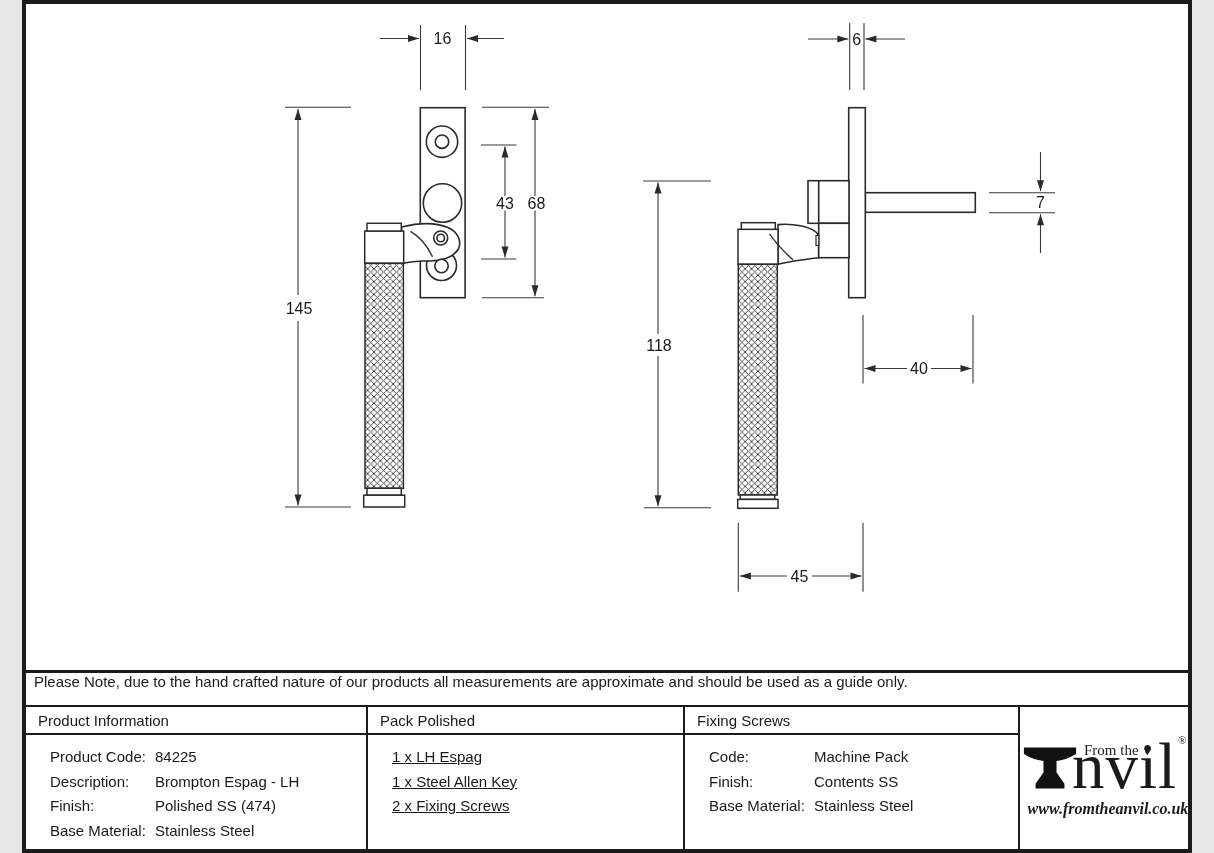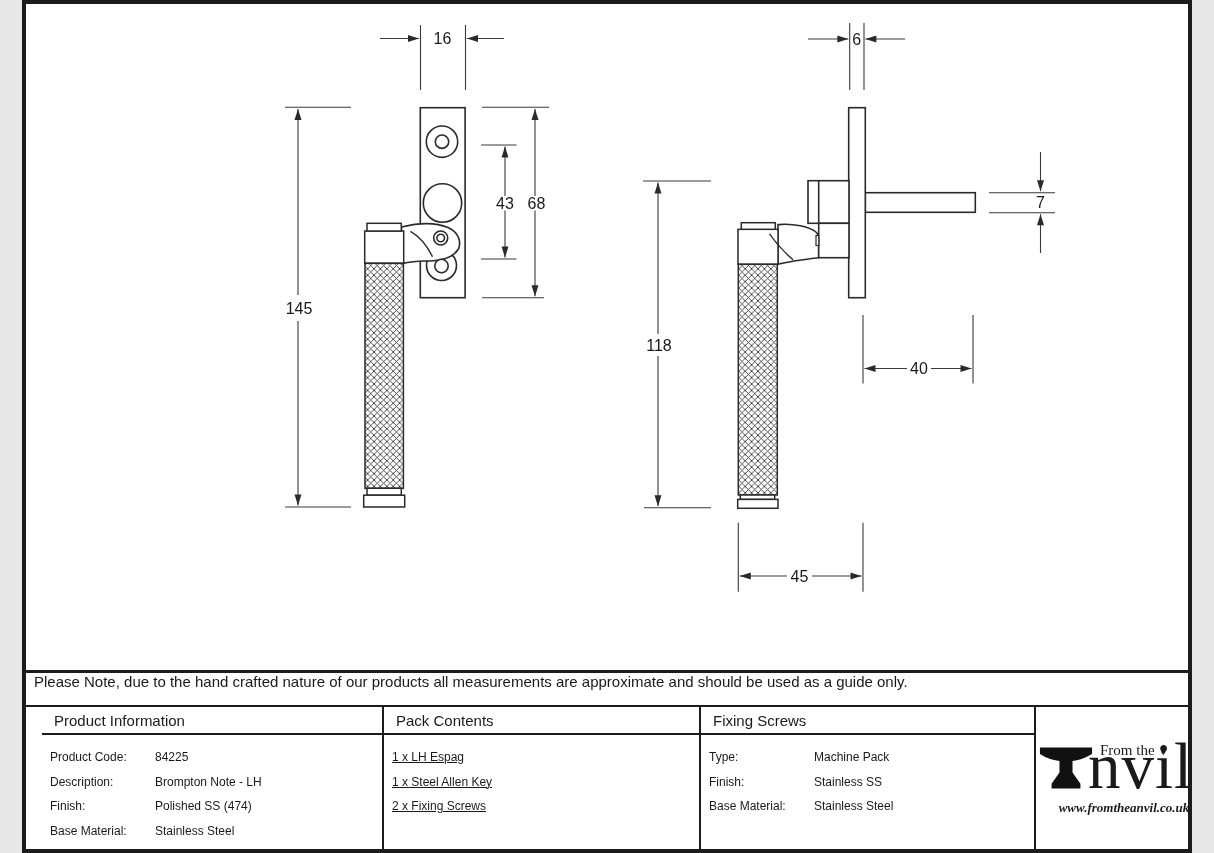--- a/index.html
+++ b/index.html
@@ -14,38 +14,38 @@
   svg text.dim{font-family:"Liberation Sans",sans-serif;font-size:16px;fill:#1a1a1a;}
   
   #note-row{
     position:absolute;left:4px;right:4px;top:670px;height:37px;box-sizing:border-box;
     border-top:3px solid #1c1c1c;border-bottom:2px solid #1c1c1c;
     display:flex;align-items:flex-start;padding-left:8px;font-size:15px;background:#fff;
   }
   
   #spec-table{
     position:absolute;left:4px;right:4px;top:707px;bottom:4px;
-    display:grid;grid-template-columns:342px 317px 335px 1fr;grid-template-rows:28px 1fr;margin-left:16px;
+    display:grid;grid-template-columns:342px 317px 335px 1fr;grid-template-rows:28px 1fr;
   }
   .hcell{box-sizing:border-box;border-right:2px solid #1c1c1c;border-bottom:2px solid #1c1c1c;
     padding:5px 0 0 12px;font-size:15px;}
-  .ccell{box-sizing:border-box;border-right:2px solid #1c1c1c;padding:10px 0 0 8px;font-size:12px;}
+  .ccell{box-sizing:border-box;border-right:2px solid #1c1c1c;padding:10px 0 0 24px;font-size:15px;}
   .kv{display:flex;line-height:24.5px;}
   .kv .k{width:105px;flex:0 0 105px;}
   .list-line{line-height:24.5px;text-decoration:underline;}
   
   .logo-cell{grid-column:4;grid-row:1/3;display:flex;align-items:center;justify-content:center;}
   .logo{position:relative;width:176px;height:100px;}
   .logo-anvil{position:absolute;left:2px;top:12px;}
   .logo-tagline{position:absolute;left:64px;top:14px;font-family:"Liberation Serif",serif;font-size:15px;white-space:nowrap;}
   .logo-diamond{font-size:11px;margin-left:6px;}
   .logo-word{position:absolute;left:52px;top:8px;font-family:"Liberation Serif",serif;font-size:65px;line-height:60px;letter-spacing:1px;}
   .logo-reg{position:absolute;left:158px;top:6px;font-size:11px;font-family:"Liberation Serif",serif;}
   .logo-url{position:absolute;left:0px;top:72px;width:176px;text-align:center;
-    font-family:"Liberation Serif",serif;font-style:italic;font-weight:bold;font-size:13px;white-space:nowrap;}
+    font-family:"Liberation Serif",serif;font-style:italic;font-weight:bold;font-size:16px;white-space:nowrap;}
 </style>
 </head>
 <body>
 
 <div id="page">
   <div id="frame"></div>
 
   <svg id="drawing" viewBox="0 0 1214 670" xmlns="http://www.w3.org/2000/svg">
     <defs>
       <marker id="arr" viewBox="0 0 12 8" refX="11.5" refY="4" markerWidth="12" markerHeight="8" orient="auto-start-reverse" markerUnits="userSpaceOnUse">
@@ -150,21 +150,21 @@
     <text class="dim" x="777.5" y="581.5" text-anchor="middle">45</text>
     <text class="dim" x="1018.5" y="207.5" text-anchor="middle">7</text>
   </svg>
 
   <div id="note-row">
     <span>Please Note, due to the hand crafted nature of our products all measurements are approximate and should be used as a guide only.</span>
   </div>
 
   <div id="spec-table">
     <div class="hcell">Product Information</div>
-    <div class="hcell">Pack Contents</div>
+    <div class="hcell">Pack Polished</div>
     <div class="hcell">Fixing Screws</div>
 
     <div class="logo-cell">
       <div class="logo">
         <svg class="logo-anvil" width="56" height="54" viewBox="0 0 60 58">
           <path fill="#111111" d="M2,8 L58,8 L58,15 Q46,22 37,22.5 L37,35 L45.5,47 L45.5,52 L14.5,52 L14.5,47 L23,35 L23,22.5 Q11,21 2,15 Z"></path>
         </svg>
         <div class="logo-tagline">
           <span>From the</span><span class="logo-diamond">♦</span>
         </div>
@@ -174,46 +174,46 @@
       </div>
     </div>
 
     <div class="ccell">
       <div class="kv">
         <span class="k">Product Code:</span>
         <span class="v">84225</span>
       </div>
       <div class="kv">
         <span class="k">Description:</span>
-        <span class="v">Brompton Note - LH</span>
+        <span class="v">Brompton Espag - LH</span>
       </div>
       <div class="kv">
         <span class="k">Finish:</span>
         <span class="v">Polished SS (474)</span>
       </div>
       <div class="kv">
         <span class="k">Base Material:</span>
         <span class="v">Stainless Steel</span>
       </div>
     </div>
 
     <div class="ccell">
       <div class="list-line">1 x LH Espag</div>
       <div class="list-line">1 x Steel Allen Key</div>
       <div class="list-line">2 x Fixing Screws</div>
     </div>
 
     <div class="ccell">
       <div class="kv">
-        <span class="k">Type:</span>
+        <span class="k">Code:</span>
         <span class="v">Machine Pack</span>
       </div>
       <div class="kv">
         <span class="k">Finish:</span>
-        <span class="v">Stainless SS</span>
+        <span class="v">Contents SS</span>
       </div>
       <div class="kv">
         <span class="k">Base Material:</span>
         <span class="v">Stainless Steel</span>
       </div>
     </div>
   </div>
 </div>
 
 </body></html>

